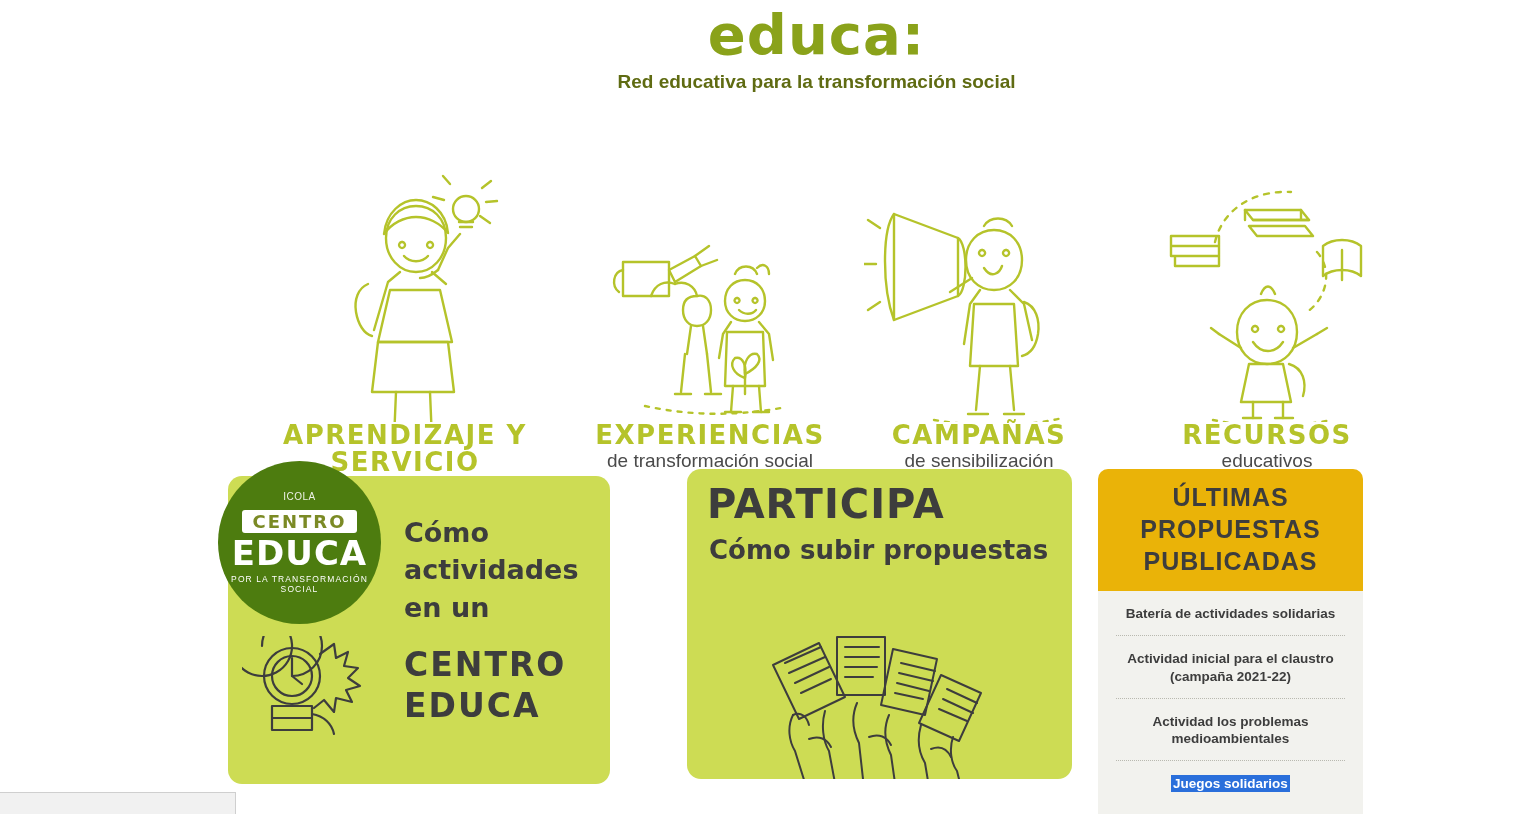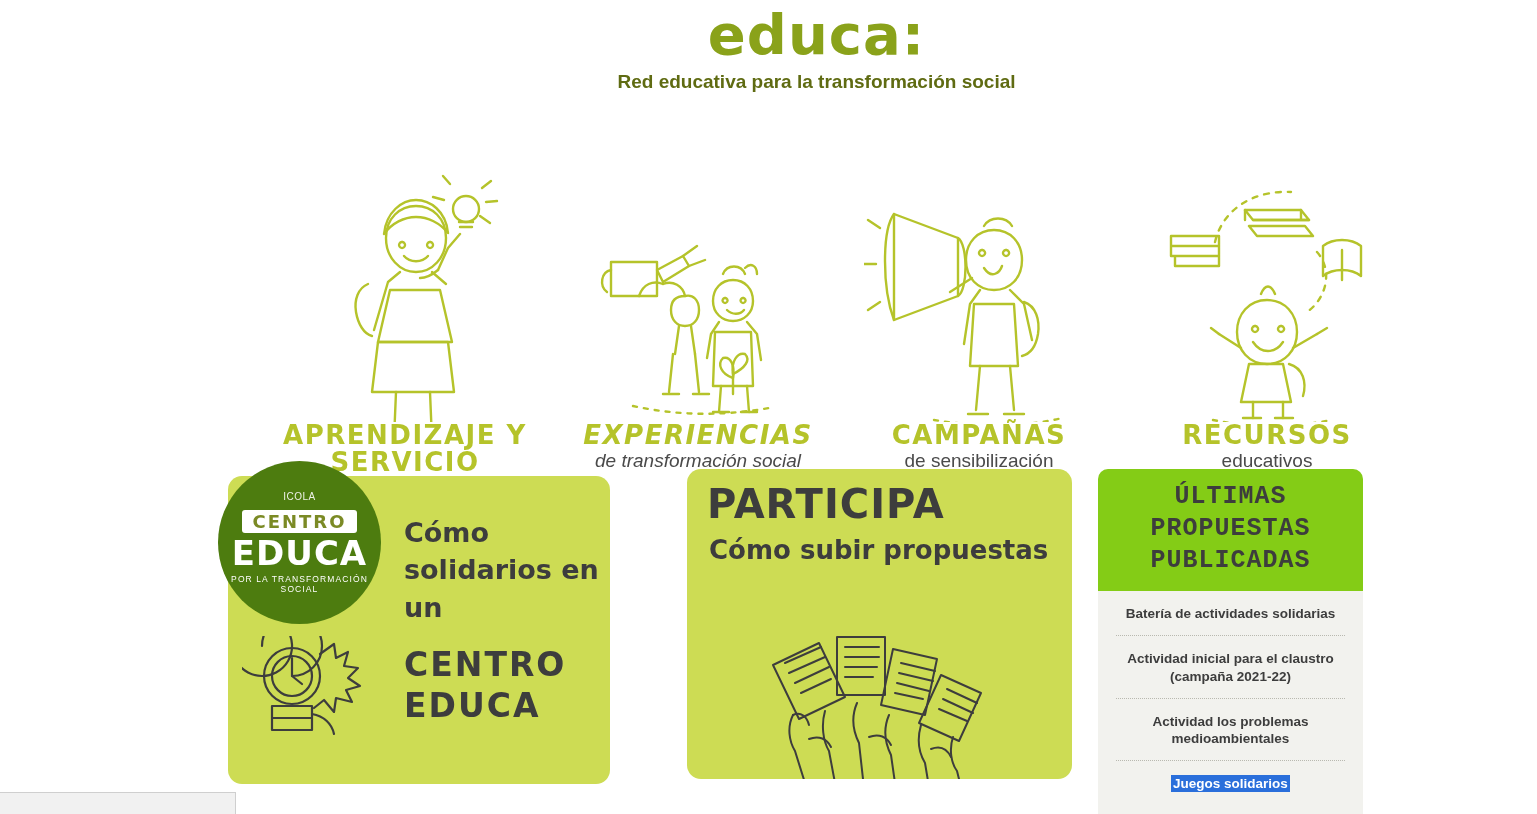--- a/index.html
+++ b/index.html
@@ -67,21 +67,21 @@
     letter-spacing: 1.5px;
     line-height: 1.05;
   }
   .cat .subtitle {
     font-size: 19px;
     color: #4a4a4a;
     margin-top: 1px;
   }
 
   #cat-aps   { left: 207px;  top: 70px; }
-  #cat-exp   { left: 500px;  top: 70px; font-style: italic; }
+  #cat-exp   { left: 512px;  top: 70px; }
   #cat-camp  { left: 781px;  top: 70px; }
   #cat-rec   { left: 1069px; top: 70px; }
 
   
   .cards {
     position: absolute;
     top: 462px;
     left: 0;
     width: 1537px;
     height: 352px;
@@ -196,24 +196,24 @@
     position: absolute;
     left: 1098px;
     top: 7px;
     width: 265px;
     height: 345px;
     background: #f2f2ee;
     border-radius: 10px 10px 0 0;
     overflow: hidden;
   }
   .ultimas-head {
-    background: #84cc16;
+    background: #eab308;
     padding: 12px 0 14px 0;
     text-align: center;
-    font-family: Liberation Mono, monospace;
+    font-family: Liberation Sans, sans-serif;
     font-size: 25px;
     font-weight: bold;
     letter-spacing: 1px;
     color: #3d3d3d;
     line-height: 1.28;
   }
   .ultimas-list {
     padding: 0 18px;
   }
   .ultimas-item {
@@ -402,21 +402,21 @@
         </svg>
       </div>
       <div class="title">RECURSOS</div>
       <div class="subtitle">educativos</div>
     </div>
   </div>
 
   <div class="cards">
 
     <div class="card-centro">
-      <div class="centro-text">Cómo solidarios en un</div>
+      <div class="centro-text">Cómo actividades en un</div>
       <div class="centro-big">CENTRO EDUCA</div>
       <div style="position:absolute;left:14px;top:160px;">
         <svg width="140" height="120" viewBox="0 0 140 120" fill="none" stroke="#3d3d3d" stroke-width="2.2" stroke-linecap="round" stroke-linejoin="round">
           <path d="M20 40 a30 30 0 1 1 0.1 0 z"></path>
           <path d="M50 40 a30 30 0 1 0 -30 -30"></path>
           <circle cx="50" cy="40" r="28"></circle>
           <circle cx="50" cy="40" r="20"></circle>
           <path d="M50 22 v18 l10 8"></path>
           <path d="M30 70 h40 v24 h-40 z"></path>
           <path d="M30 82 h40"></path>

